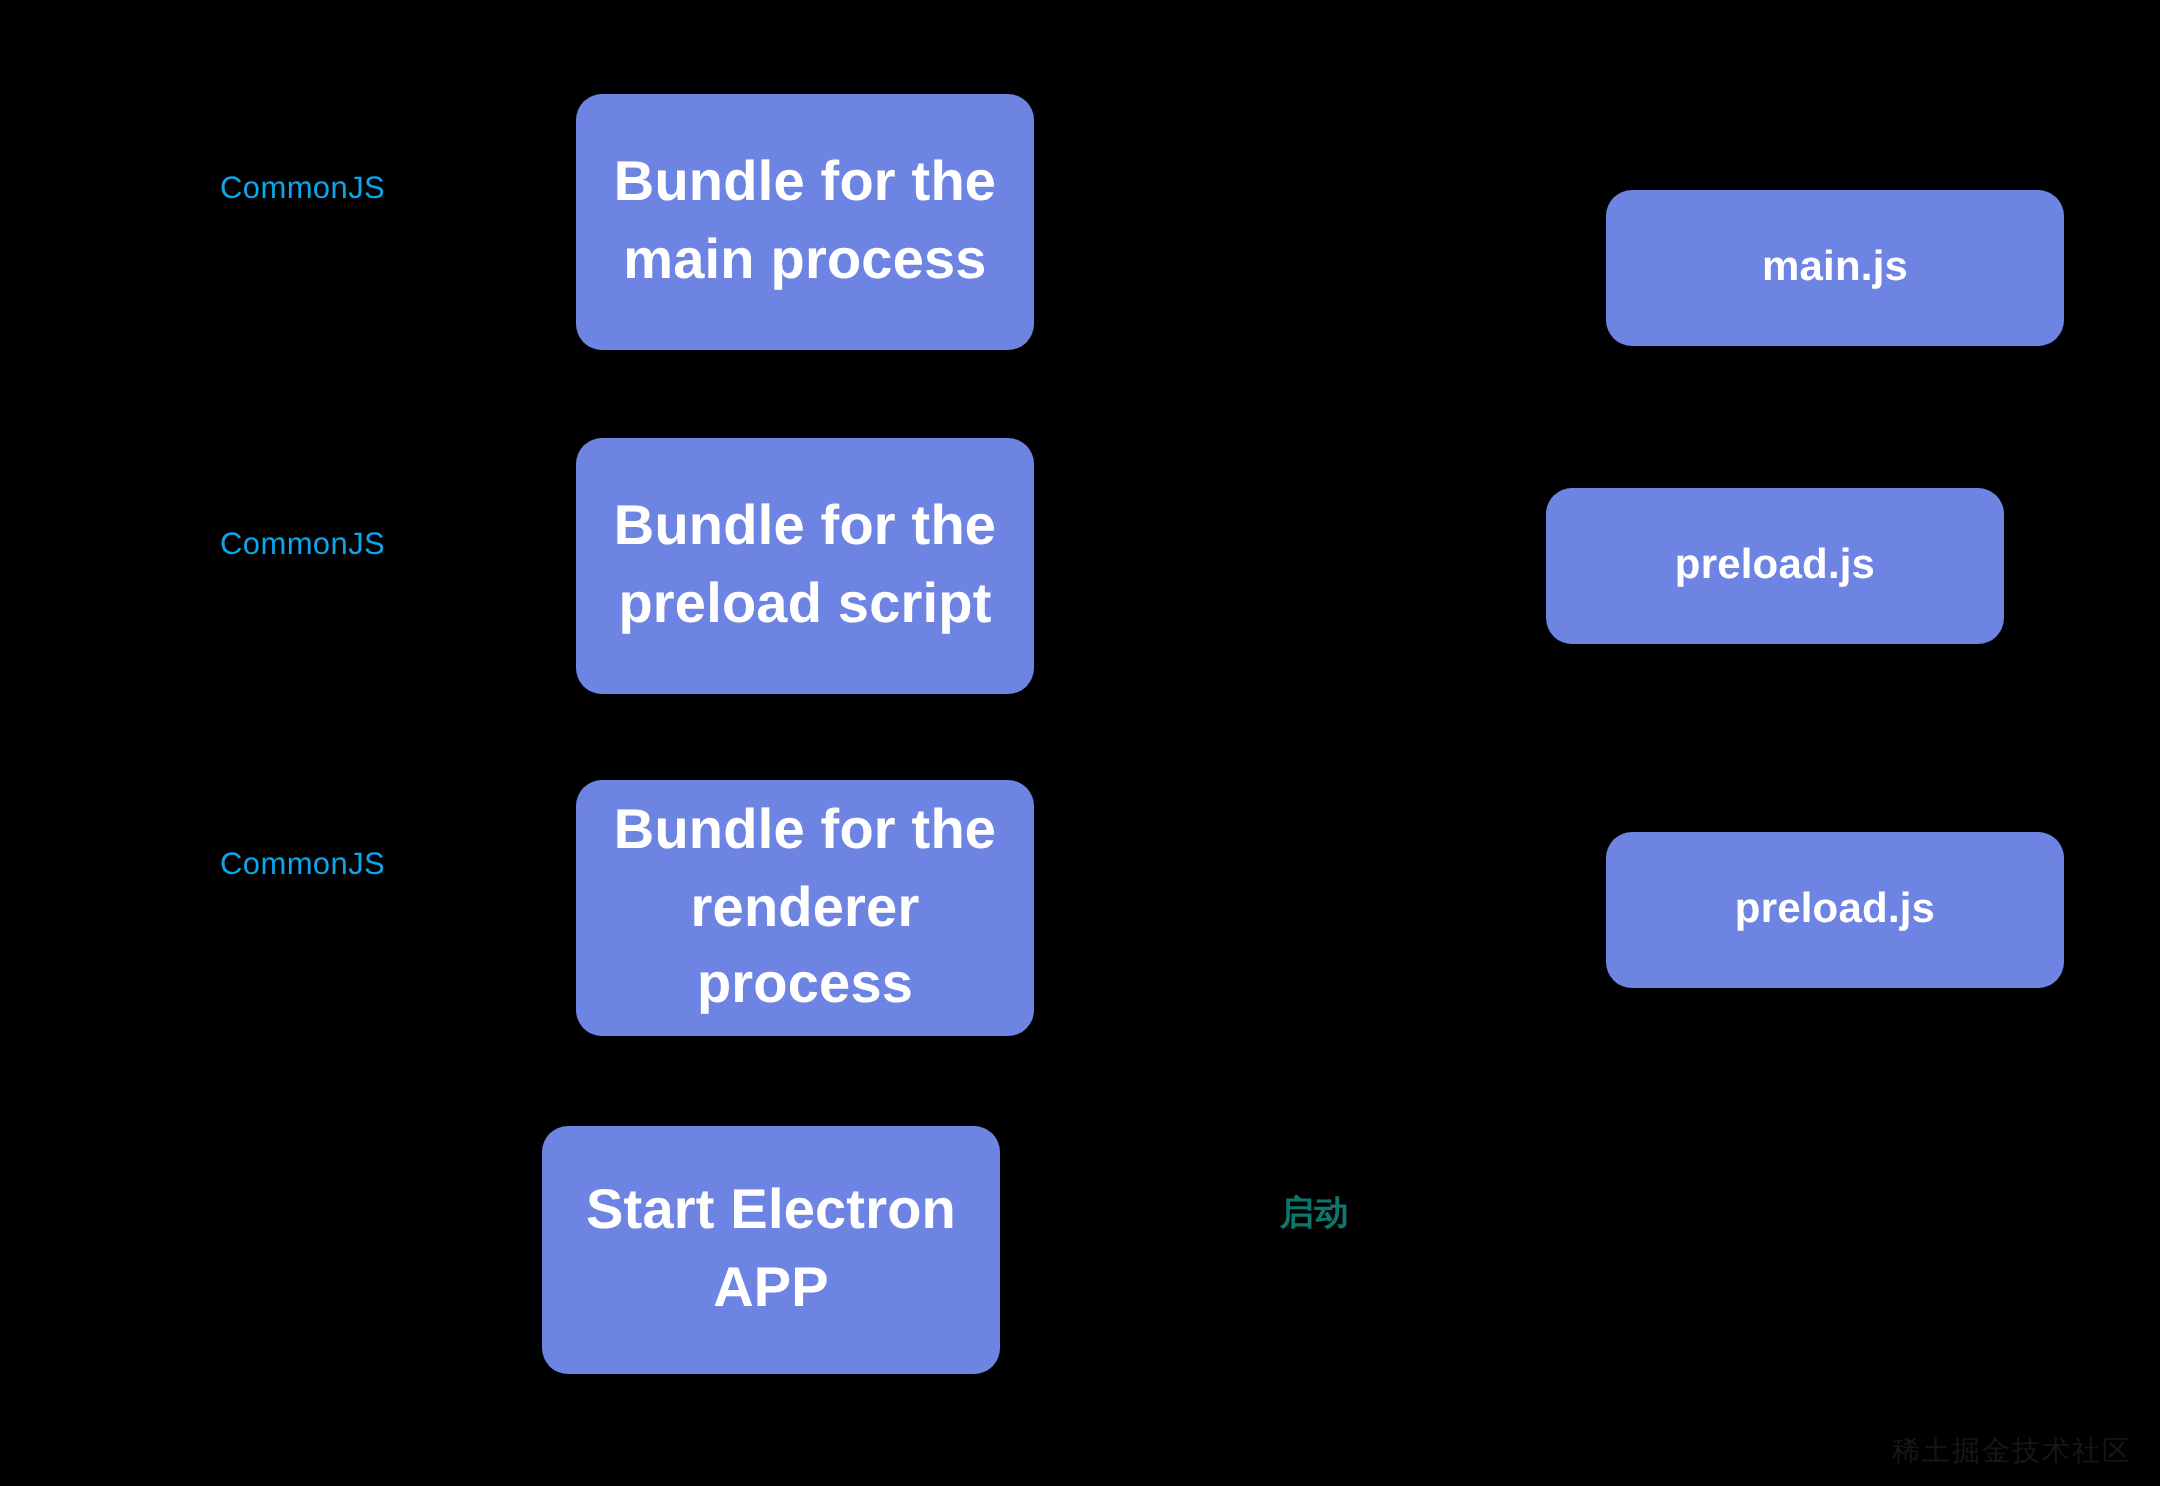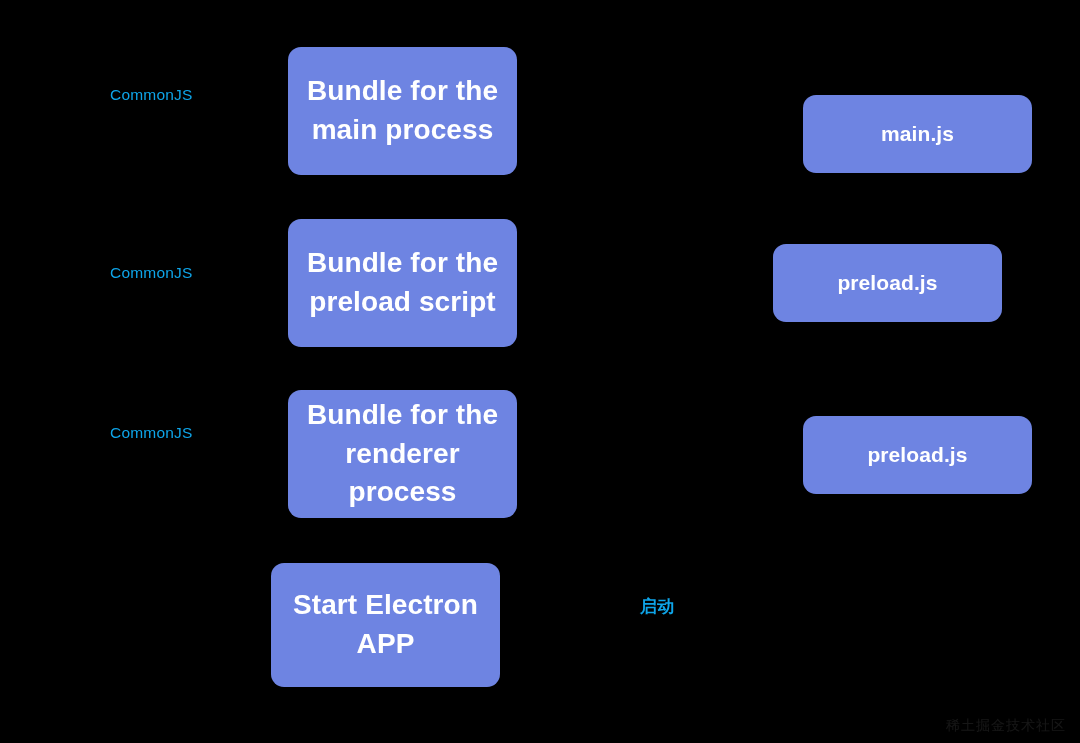--- a/index.html
+++ b/index.html
@@ -60,21 +60,21 @@
     font-size: 15.5px;
     letter-spacing: 0.2px;
     white-space: nowrap;
   }
 
   .annotation.cjs {
     font-weight: normal;
   }
 
   .annotation.cn {
-    color: #0ea5e9;
+    color: #0f766e;
     font-size: 17px;
     font-weight: bold;
   }
 
   
   .watermark {
     position: absolute;
     right: 14px;
     bottom: 8px;
     color: rgba(255, 255, 255, 0.085);

